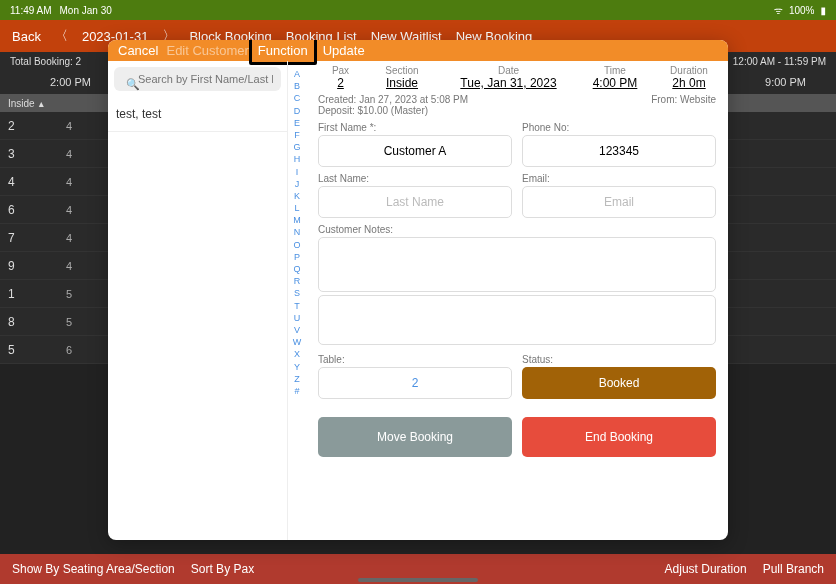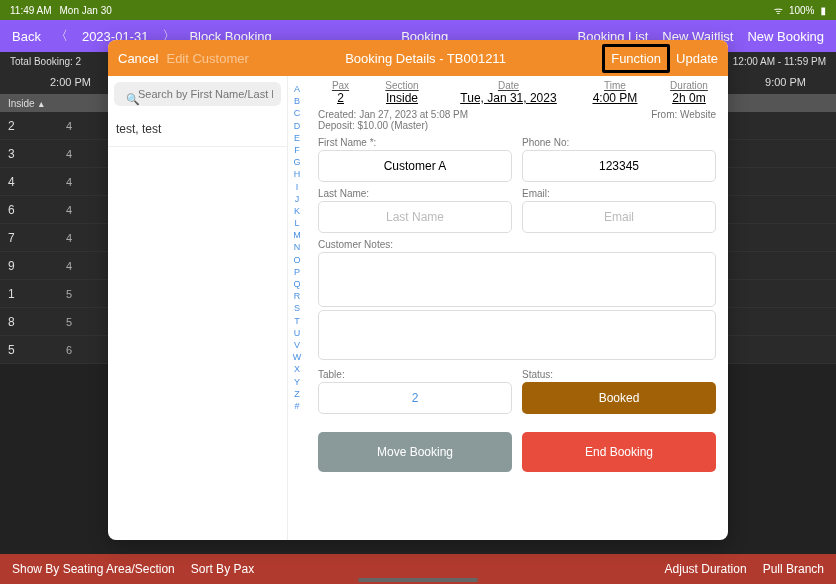--- a/index.html
+++ b/index.html
@@ -4,21 +4,21 @@
 <style>
   * { box-sizing: border-box; margin: 0; padding: 0; font-family: -apple-system, Helvetica, Arial, sans-serif; }
   body { width: 836px; height: 584px; background: #222; overflow: hidden; position: relative; }
 
   
   .status-bar { height: 20px; background: #4d7c0f; color: #fff; display: flex; align-items: center; padding: 0 10px; font-size: 10px; }
   .status-left { display: flex; gap: 8px; }
   .status-right { margin-left: auto; display: flex; gap: 6px; align-items: center; }
 
   
-  .top-nav { height: 32px; background: #8b5cf6; color: #fff; display: flex; align-items: center; padding: 0 12px; font-size: 13px; gap: 14px; }
+  .top-nav { height: 32px; background: #c2410c; color: #fff; display: flex; align-items: center; padding: 0 12px; font-size: 13px; gap: 14px; }
   .top-nav .chev { font-size: 13px; opacity: 0.9; }
   .top-nav .center { flex: 1; text-align: center; font-weight: 500; }
   .top-nav .right { display: flex; gap: 14px; }
 
   
   .sub-bar { height: 18px; background: #2a2a2a; color: #ddd; display: flex; align-items: center; padding: 0 10px; font-size: 10px; }
   .sub-bar .right { margin-left: auto; }
 
   
   .time-header { height: 24px; background: #2a2a2a; color: #ddd; display: flex; align-items: center; font-size: 11px; }
@@ -36,42 +36,42 @@
 
   
   .bottom-bar { position: absolute; bottom: 0; left: 0; right: 0; height: 30px; background: #b03a2e; color: #fff; display: flex; align-items: center; padding: 0 12px; font-size: 12px; gap: 16px; }
   .bottom-bar .right { margin-left: auto; display: flex; gap: 16px; }
 
   
   .home-ind { position:absolute; bottom:2px; left:50%; transform:translateX(-50%); width:120px; height:4px; background:#666; border-radius:2px; z-index:200;}
 
   
   .modal { position: absolute; top: 40px; left: 108px; width: 620px; height: 500px; background: #fff; border-radius: 8px; overflow: hidden; box-shadow: 0 4px 20px rgba(0,0,0,0.3); display:flex; flex-direction:column;}
-  .modal-head { height: 36px; background: #f28c28; display: flex; align-items: center; padding: 0 10px; color: #fff; font-size: 13px; }
+  .modal-head { height: 21px; background: #f28c28; display: flex; align-items: center; padding: 0 10px; color: #fff; font-size: 13px; }
   .modal-head .cancel { color: #fff; }
   .modal-head .edit { color: rgba(255,255,255,0.5); margin-left: 8px; }
   .modal-head .title { flex: 1; text-align: center; font-weight: 500; }
   .func-btn { background: #f28c28; border: 3px solid #000; padding: 4px 6px; color: #fff; font-size: 13px; border-radius:2px;}
   .modal-head .update { margin-left: 6px; color:#fff;}
 
   .modal-body { flex:1; display: flex; overflow:hidden;}
   .left-col { width: 180px; border-right: 1px solid #eee; display:flex; flex-direction:column;}
   .search { margin: 6px; }
   .search input { width: 100%; padding: 6px 8px 6px 24px; border: none; background: #eee; border-radius: 6px; font-size: 11px; color:#888;}
   .search-wrap { position:relative; }
   .search-wrap .mag { position:absolute; left:12px; top:11px; font-size:11px; color:#888;}
   .result { padding: 10px 8px; font-size: 12px; color:#333; border-bottom:1px solid #eee;}
 
   .alpha-col { width: 18px; display:flex; flex-direction:column; padding-top:8px; gap:2.2px; }
   .alpha-col span { font-size: 9px; color: #4a90e2; text-align:center; }
 
   .right-col { flex: 1; padding: 4px 12px 8px 12px; font-size: 12px; color: #333; overflow:hidden;}
 
   .summary { display: flex; text-align: center; margin-bottom: 4px; gap:4px;}
-  .summary .cell { flex-shrink:0;text-decoration:underline; }
+  .summary .cell { flex-shrink:0; }
   .summary .cell.pax{width:45px;} .summary .cell.sec{width:70px;} .summary .cell.date{width:135px;} .summary .cell.time{width:70px;} .summary .cell.dur{width:70px;}
   .summary .lbl { font-size: 10px; color: #888; }
   .summary .val { font-size: 12px; text-decoration: underline; color:#000;}
 
   .meta-row { font-size: 10px; color: #777; display:flex;}
   .meta-row .r { margin-left:auto;}
 
   .form-row { display: flex; gap: 10px; margin-top: 6px;}
   .form-group { flex: 1; }
   .form-group label { font-size: 10px; color: #777; display:block; margin-bottom:2px;}
@@ -111,21 +111,20 @@
     <span>▮</span>
   </div>
 </div>
 
 <div class="top-nav">
   <span>Back</span>
   <span class="chev">〈</span>
   <span>2023-01-31</span>
   <span class="chev">〉</span>
   <span>Block Booking</span>
-  <span class="center">Booking</span>
   <div class="right">
     <span>Booking List</span>
     <span>New Waitlist</span>
     <span>New Booking</span>
   </div>
 </div>
 
 <div class="sub-bar">
   <span>Total Booking:</span>&nbsp;
   <span>2</span>
@@ -188,21 +187,20 @@
     <span>Adjust Duration</span>
     <span>Pull Branch</span>
   </div>
 </div>
 <div class="home-ind"></div>
 
 <div class="modal">
   <div class="modal-head">
     <span class="cancel">Cancel</span>
     <span class="edit">Edit Customer</span>
-    <span class="title">Booking Details - TB001211</span>
     <span class="func-btn">Function</span>
     <span class="update">Update</span>
   </div>
   <div class="modal-body">
     <div class="left-col">
       <div class="search search-wrap">
         <span class="mag">🔍</span>
         <input placeholder="Search by First Name/Last Name/Phone" style="">
       </div>
       <div class="result">test, test</div>

